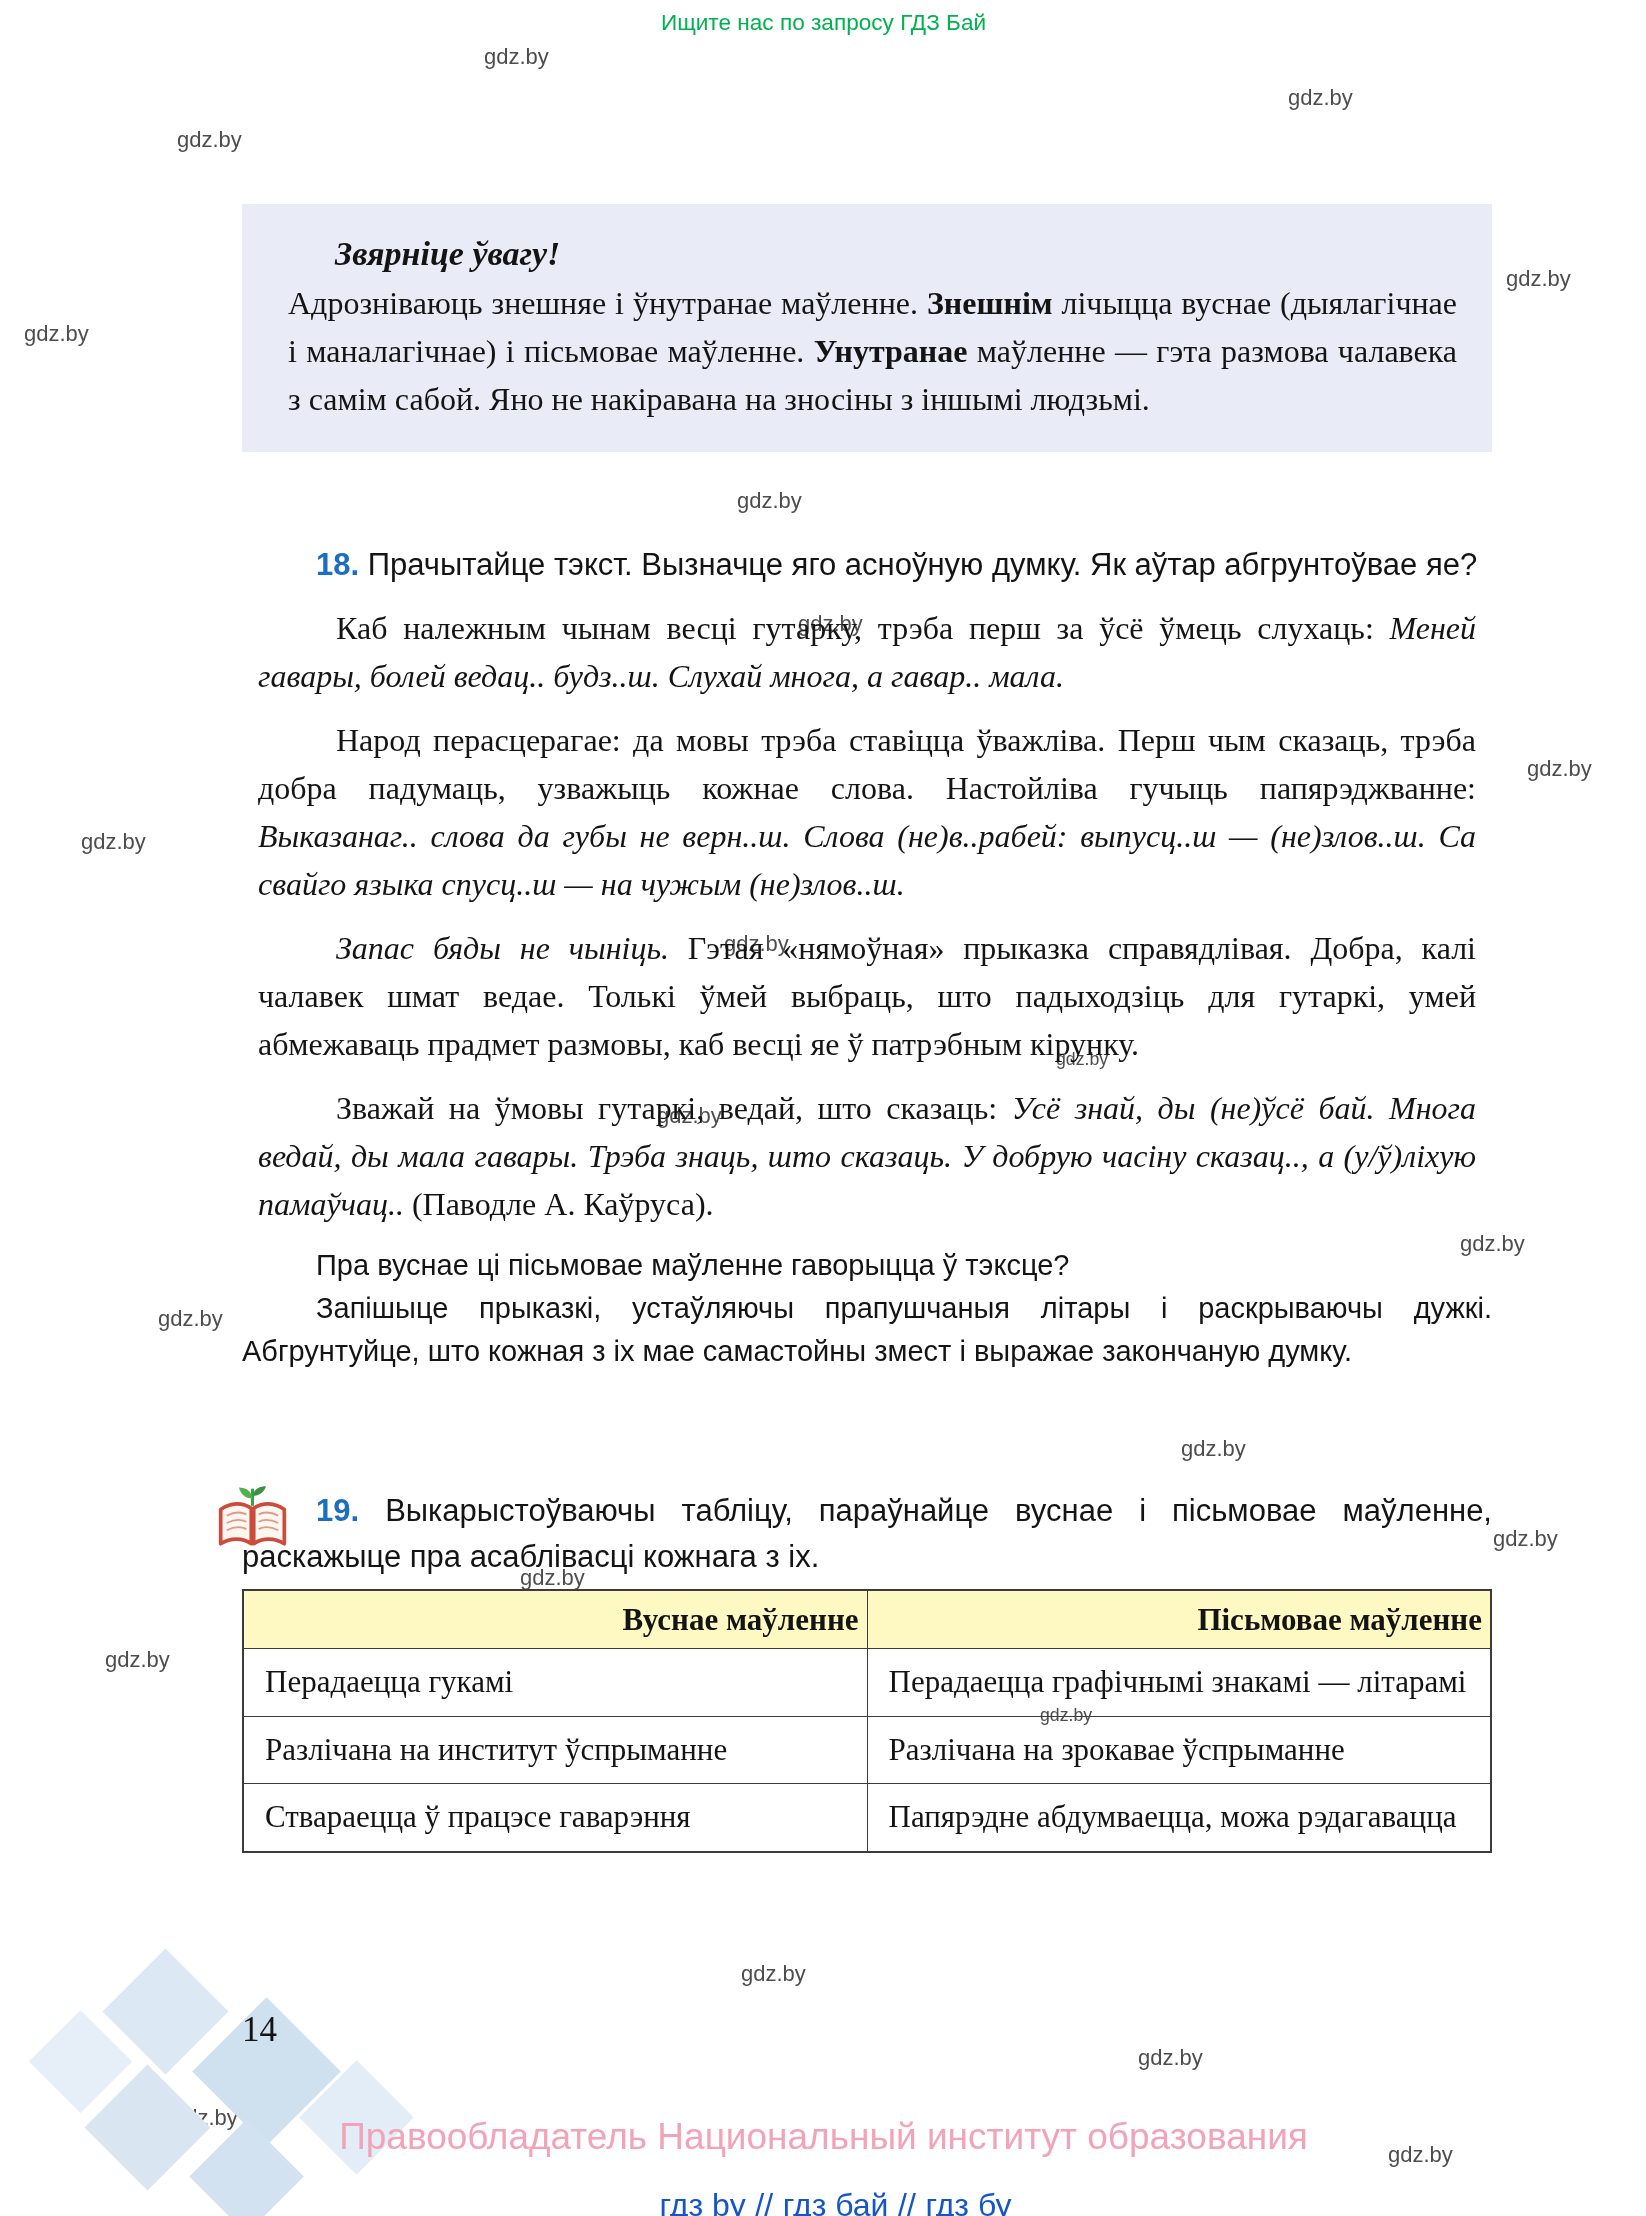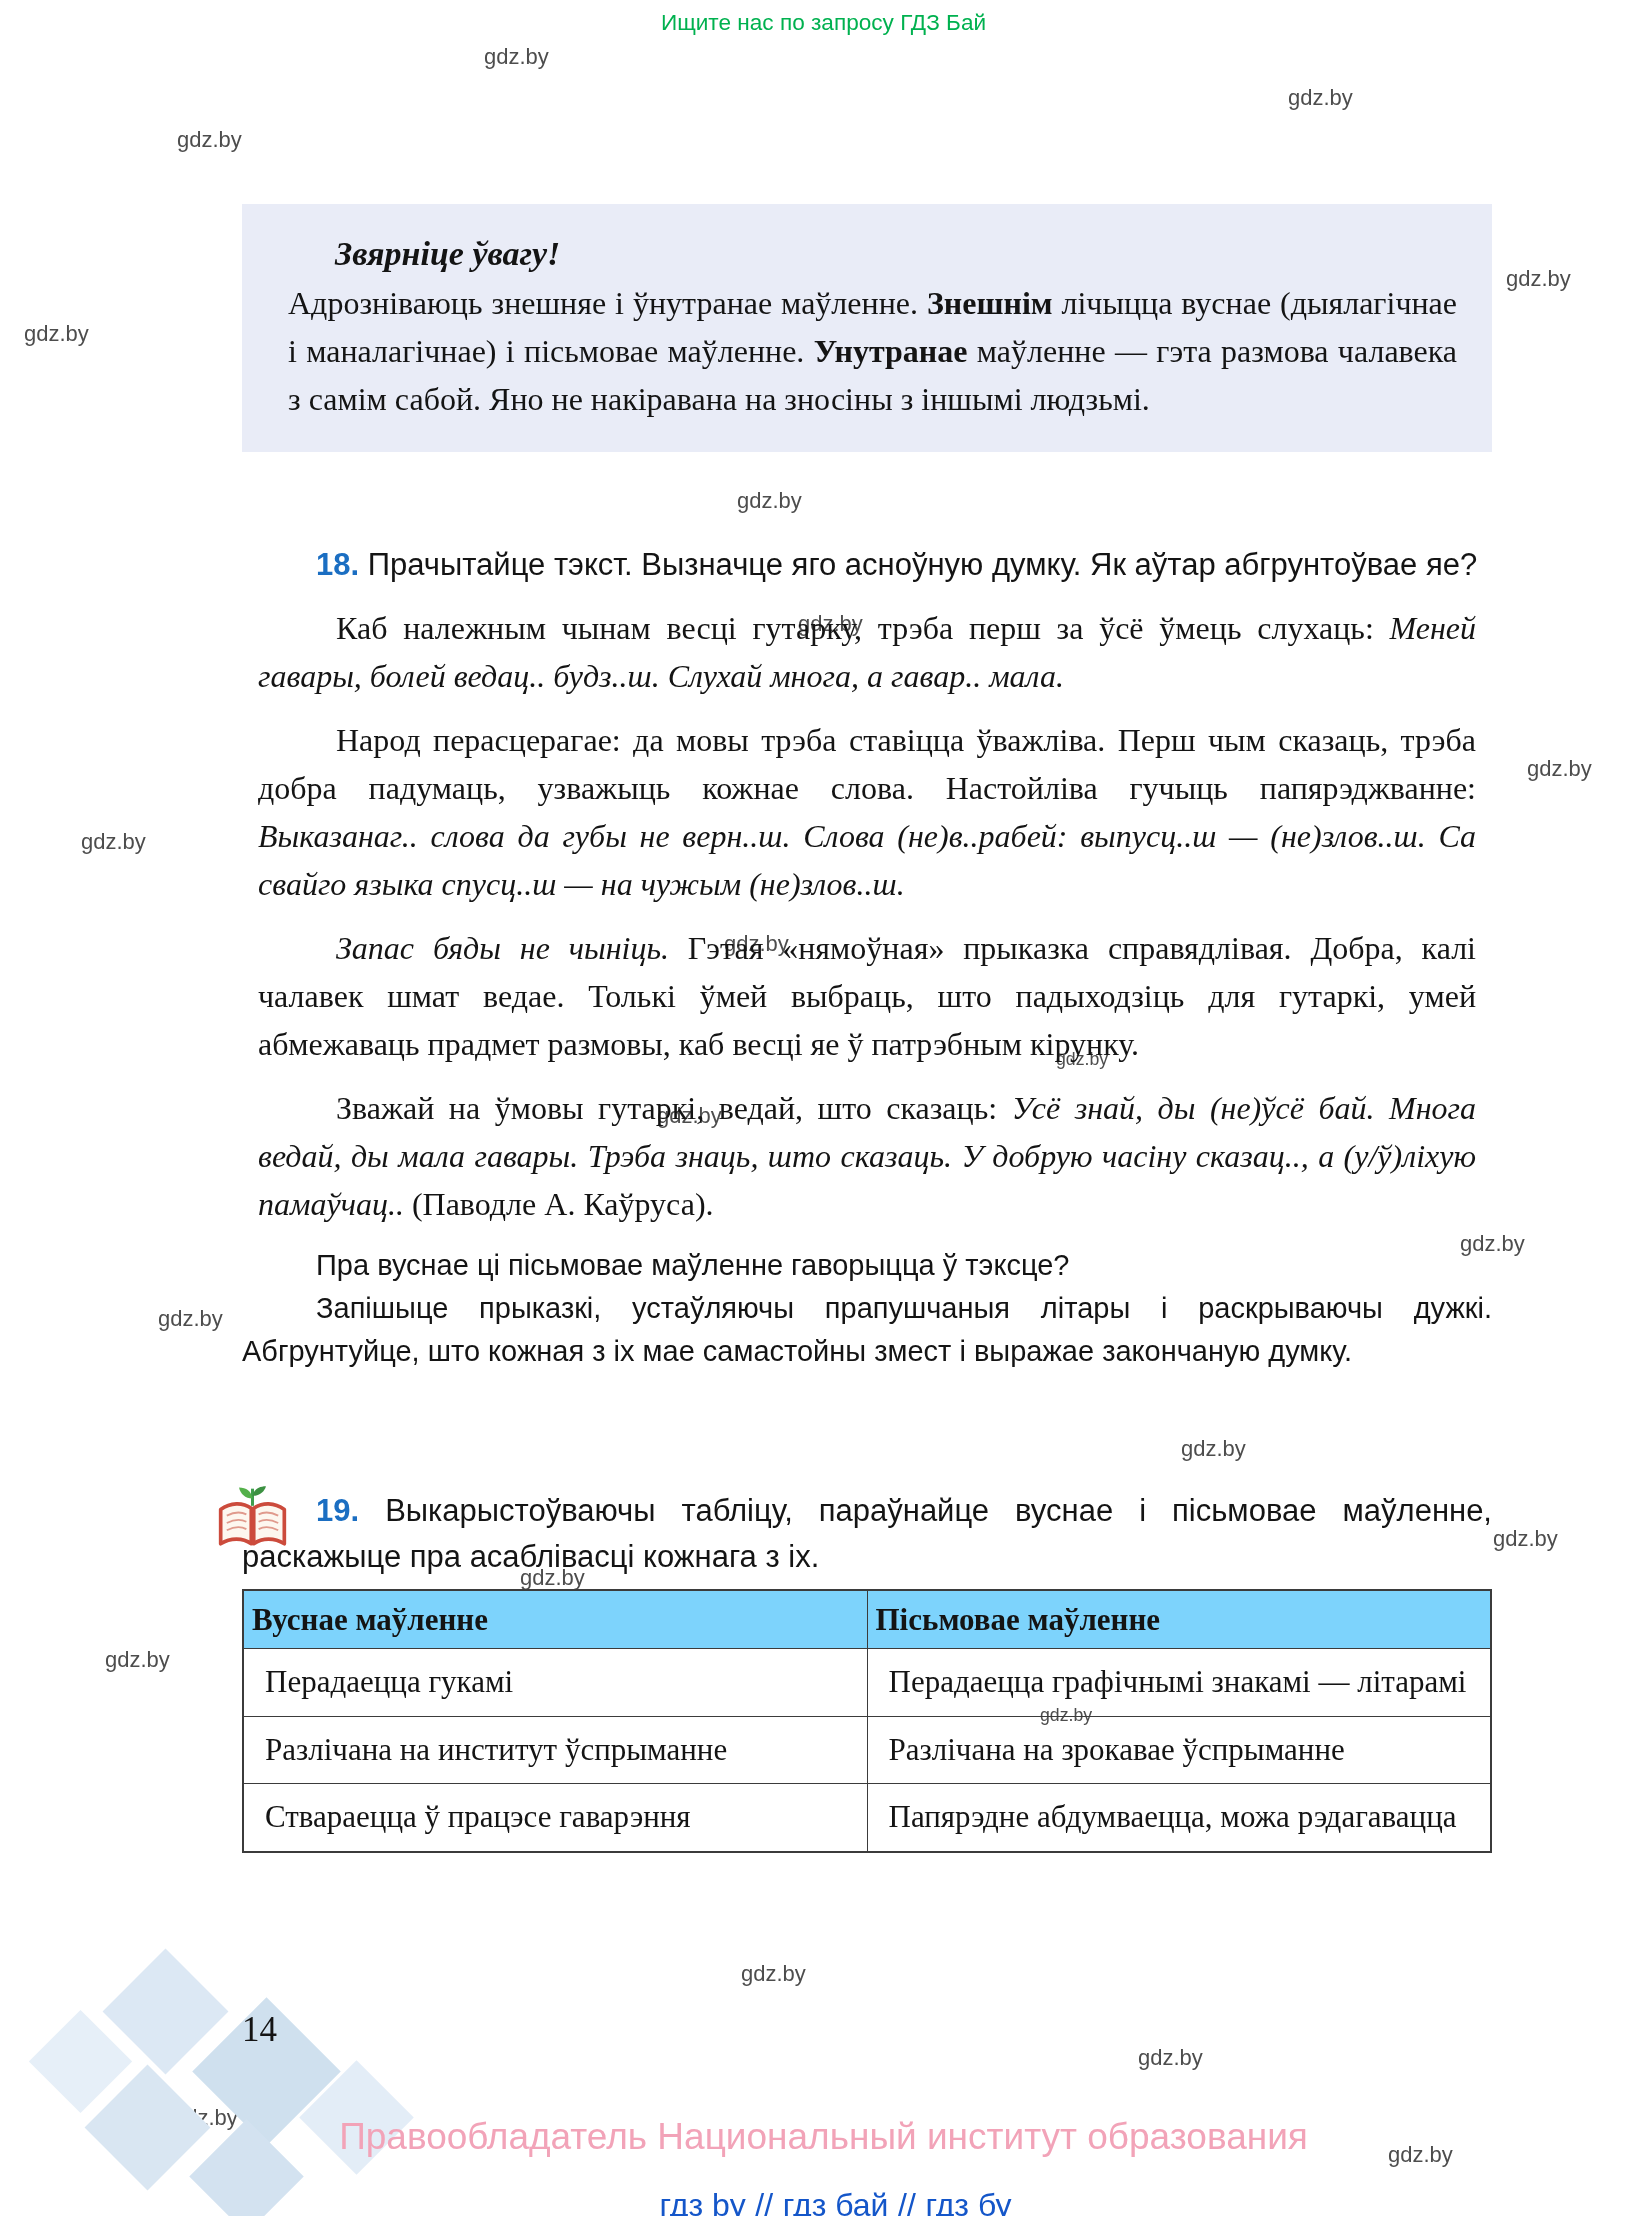--- a/index.html
+++ b/index.html
@@ -40,21 +40,21 @@
     font-family:"Liberation Sans", sans-serif; font-size:29px; line-height:43px;
     margin:0; text-indent:74px; text-align:justify;
   }
 
   .ex19 { position:absolute; left:242px; top:1488px; width:1250px; }
   .book-icon { position:absolute; left:213px; top:1485px; width:79px; height:71px; }
 
   .table-wrap { position:absolute; left:242px; top:1589px; width:1250px; }
   .cmp-table { border-collapse:collapse; width:100%; border:2.4px solid #3b3b3b; }
   .cmp-table th, .cmp-table td { border:1.6px solid #3b3b3b; }
-  .cmp-table th { background:#7dd3fc; font-size:31px; font-weight:bold; padding:10.5px 8px; text-align:left; }
+  .cmp-table th { background:#fef9c3; font-size:31px; font-weight:bold; padding:10.5px 8px; text-align:right; }
   .cmp-table td { font-size:31px; line-height:41px; padding:12px 17.7px 13.7px 21px; vertical-align:top; width:50%; text-align:left; }
 
   .page-number { position:absolute; left:242px; top:2010px; font-size:35px; }
   .copyright {
     position:absolute; top:2116px; left:0; width:100%; text-align:center;
     color:#f2a3b8; font-family:"Liberation Sans", sans-serif; font-size:37px;
   }
   .footer-links {
     position:absolute; top:2187px; left:12px; width:100%; text-align:center;
     font-family:"Liberation Sans", sans-serif; font-size:32px; color:#1456c9;

